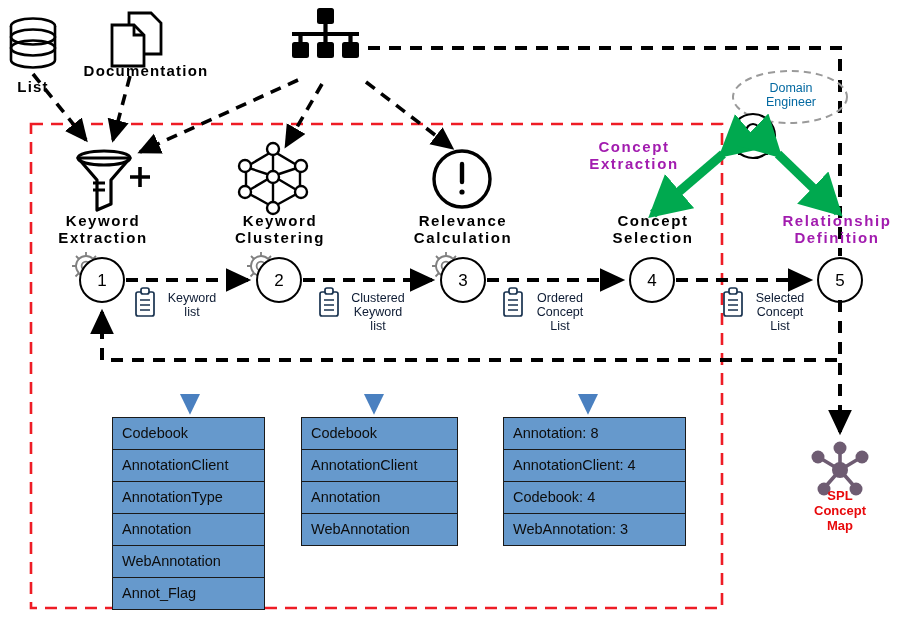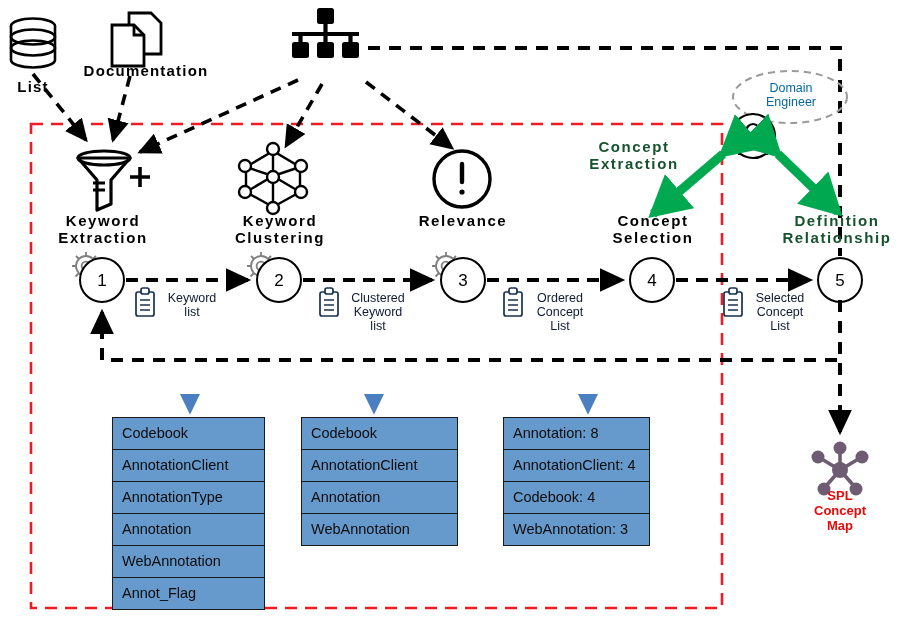--- a/index.html
+++ b/index.html
@@ -3,21 +3,21 @@
 <meta charset="utf-8">
 <style>
   html,body{margin:0;padding:0;background:#ffffff;}
   body{width:920px;height:630px;position:relative;overflow:hidden;
        font-family:"Liberation Sans", sans-serif;color:#000;}
   #stage{position:absolute;left:0;top:0;width:920px;height:630px;}
   svg#art{position:absolute;left:0;top:0;width:920px;height:630px;}
   .lbl{position:absolute;}
   .step-title{font-weight:bold;font-size:15px;letter-spacing:1.6px;
               text-align:center;line-height:17px;color:#000;}
-  .step-title.red{color:#14532d;}
+  .step-title.red{color:#a21caf;}
   .src-title{font-weight:bold;font-size:15px;letter-spacing:1.2px;
              text-align:center;line-height:17px;color:#000;}
   .artifact{font-size:12.5px;line-height:14px;color:#0d1b33;text-align:center;}
   .de-label{font-size:12.5px;line-height:14px;color:#0369a1;text-align:center;}
   .spl-label{font-weight:bold;font-size:13px;line-height:15px;
              color:#e8090b;text-align:center;}
   .num{font-size:17px;text-align:center;color:#000;}
   table.tbl{position:absolute;border-collapse:collapse;}
   table.tbl td{background:#6699cc;border:1px solid #1a1a1a;
                font-size:14.5px;color:#0d0d0d;padding:5px 7px 6px 9px;
@@ -193,28 +193,29 @@
   <div class="lbl step-title" style="left:32px;top:212px;width:142px;">
     <div>Keyword</div>
     <div>Extraction</div>
   </div>
   <div class="lbl step-title" style="left:206px;top:212px;width:148px;">
     <div>Keyword</div>
     <div>Clustering</div>
   </div>
   <div class="lbl step-title" style="left:388px;top:212px;width:150px;">
     <div>Relevance</div>
+    <div>Calculation</div>
   </div>
   <div class="lbl step-title" style="left:580px;top:212px;width:146px;">
     <div>Concept</div>
     <div>Selection</div>
   </div>
   <div class="lbl step-title red" style="left:754px;top:212px;width:166px;">
+    <div>Relationship</div>
     <div>Definition</div>
-    <div>Relationship</div>
   </div>
 
   <div class="lbl step-title red" style="left:552px;top:138px;width:164px;">
     <div>Concept Extraction</div>
   </div>
 
   <div class="lbl num" style="left:92px;top:271px;width:20px;">1</div>
   <div class="lbl num" style="left:269px;top:271px;width:20px;">2</div>
   <div class="lbl num" style="left:453px;top:271px;width:20px;">3</div>
   <div class="lbl num" style="left:642px;top:271px;width:20px;">4</div>
@@ -277,21 +278,21 @@
           <td>AnnotationClient</td>
         </tr>
         <tr>
           <td>Annotation</td>
         </tr>
         <tr>
           <td>WebAnnotation</td>
         </tr>
       </tbody>
     </table>
-  <table class="tbl" id="t2" style="left:503px;top:417px;width:147px;">
+  <table class="tbl" id="t2" style="left:503px;top:417px;width:183px;">
       <tbody>
         <tr>
           <td>Annotation: 8</td>
         </tr>
         <tr>
           <td>AnnotationClient: 4</td>
         </tr>
         <tr>
           <td>Codebook: 4</td>
         </tr>

